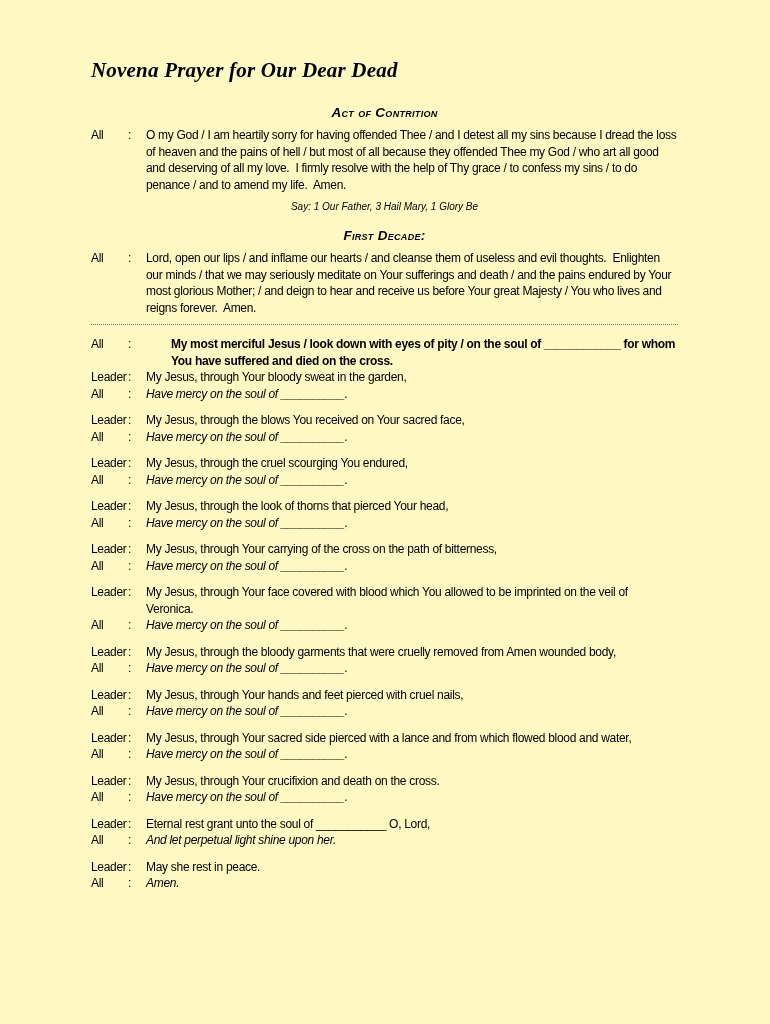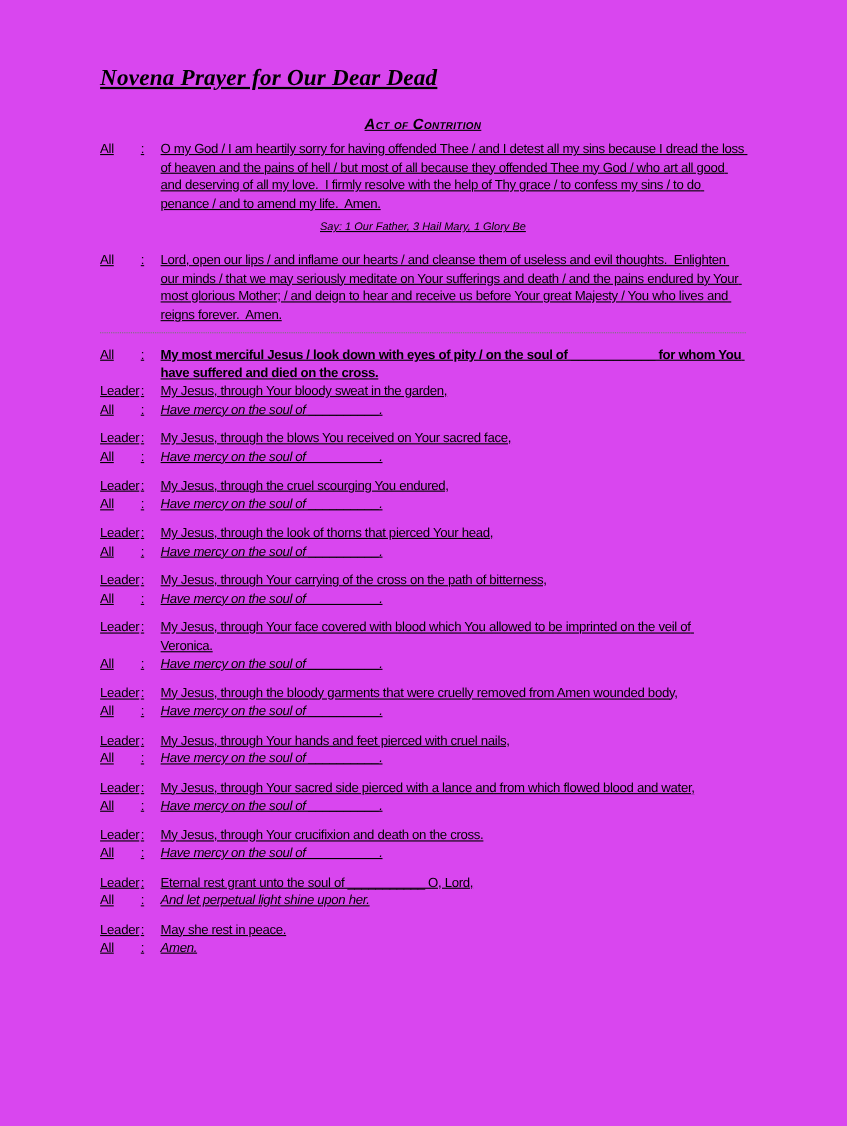--- a/index.html
+++ b/index.html
@@ -1,24 +1,23 @@
 <!DOCTYPE html>
 <html><head>
 <meta charset="utf-8">
 <style>
   * { box-sizing: border-box; }
   html, body { margin: 0; padding: 0; background: #ffffff; }
   .page {
     width: 770px;
     min-height: 1024px;
-    background: #d946ef;
+    background: #fef9c3;
     color: #000000;
     font-family: "Liberation Sans", sans-serif;
     padding: 58px 92px 20px 91px;
-    text-decoration: underline;
   }
   h1.doc-title {
     font-family: "Liberation Serif", serif;
     font-style: italic;
     font-weight: bold;
     font-size: 21px;
     letter-spacing: 0.2px;
     margin: 0 0 22px 0;
   }
   h2.section-heading {
@@ -35,21 +34,21 @@
     grid-template-columns: 37px 18px 1fr;
     align-items: start;
   }
   .speaker, .colon, .text {
     font-size: 12px;
     line-height: 16.5px;
     letter-spacing: -0.3px;
   }
   .text { margin: 0; white-space: pre-wrap; }
   .row.bold .speaker, .row.bold .colon { font-weight: normal; }
-  .row.bold .text { font-weight: bold; }
+  .row.bold .text { font-weight: bold; margin-left: 25px; }
   .italic { font-style: italic; }
   .rubric {
     font-size: 10px;
     font-style: italic;
     text-align: center;
     margin: 8px 0 16px 0;
     white-space: pre-wrap;
   }
   .rubric.beads { margin: 12px 0 18px 0; }
   .rubric.closing { margin: 14px 0 0 0; }
@@ -73,20 +72,21 @@
     <h2 class="section-heading">Act of Contrition</h2>
     <div class="row">
       <span class="speaker">All</span>
       <span class="colon">:</span>
       <p class="text">O my God / I am heartily sorry for having offended Thee / and I detest all my sins because I dread the loss of heaven and the pains of hell / but most of all because they offended Thee my God / who art all good and deserving of all my love.  I firmly resolve with the help of Thy grace / to confess my sins / to do penance / and to amend my life.  Amen.</p>
     </div>
     <p class="rubric">Say: 1 Our Father, 3 Hail Mary, 1 Glory Be</p>
   </div>
 
   <div class="section-block">
+    <h2 class="section-heading">First Decade:</h2>
     <div class="row">
       <span class="speaker">All</span>
       <span class="colon">:</span>
       <p class="text">Lord, open our lips / and inflame our hearts / and cleanse them of useless and evil thoughts.  Enlighten our minds / that we may seriously meditate on Your sufferings and death / and the pains endured by Your most glorious Mother; / and deign to hear and receive us before Your great Majesty / You who lives and reigns forever.  Amen.</p>
     </div>
   </div>
 
   <hr class="dotted-divider">
 
   <div class="row bold">

